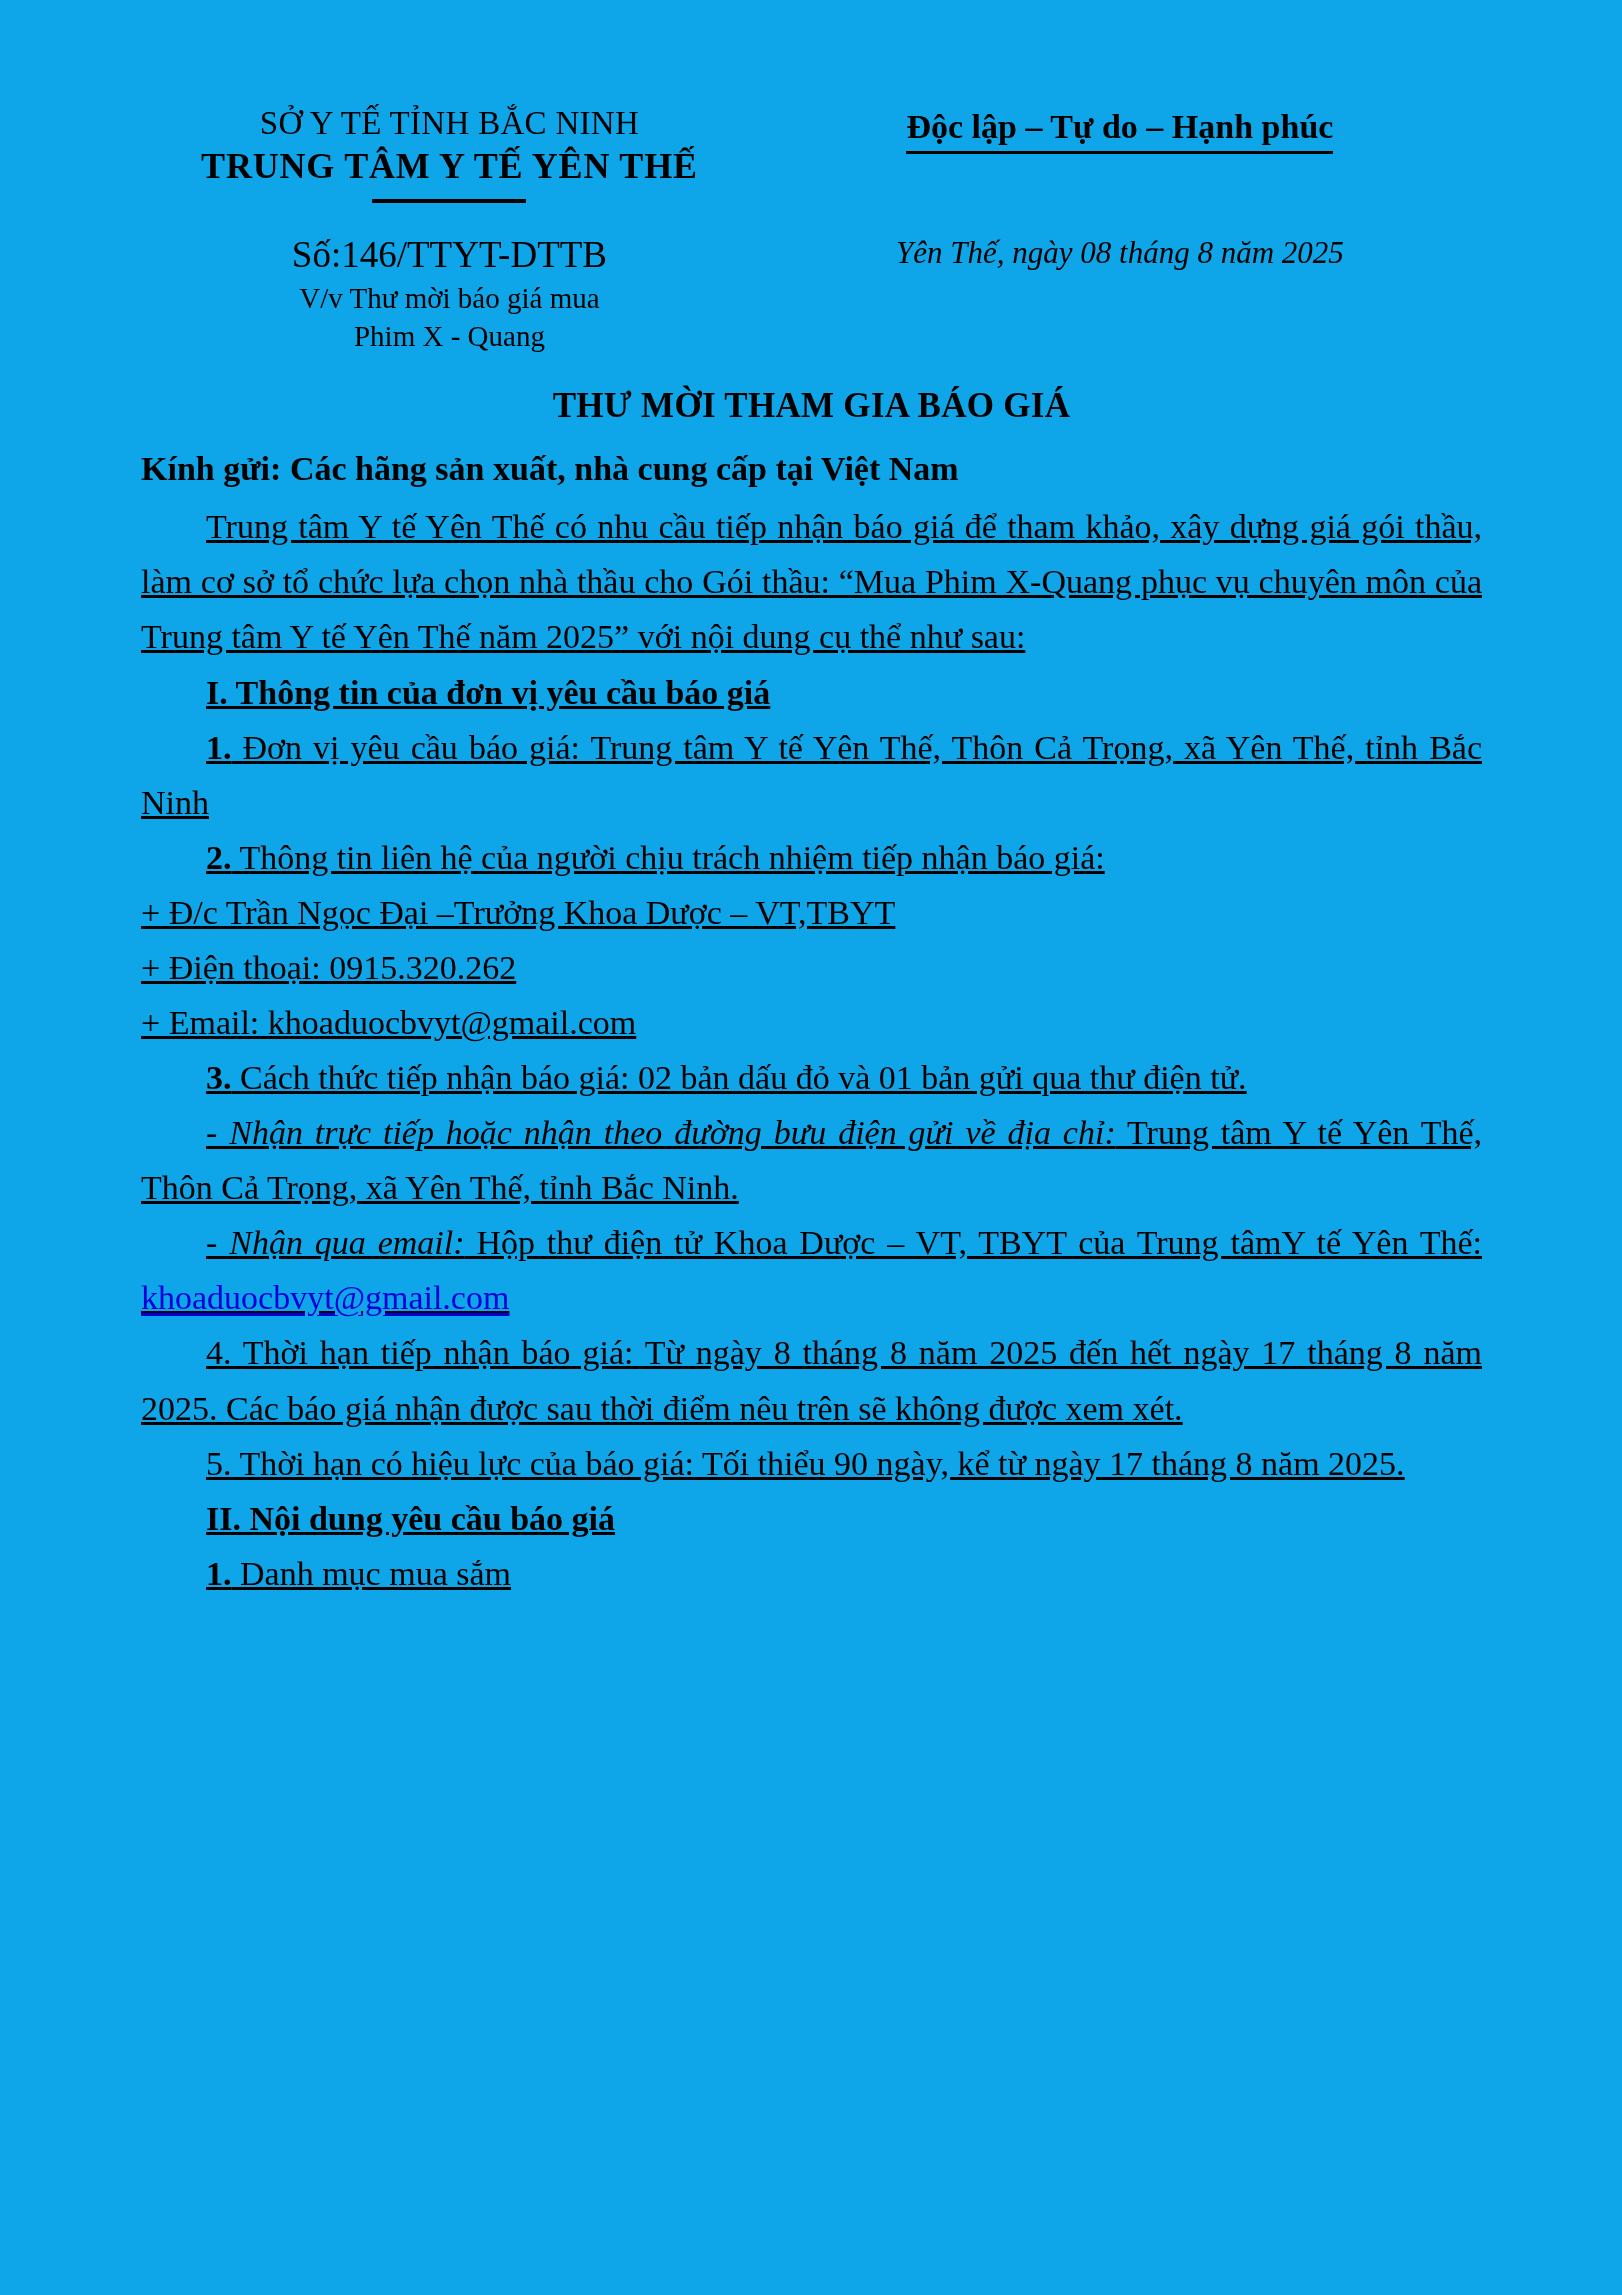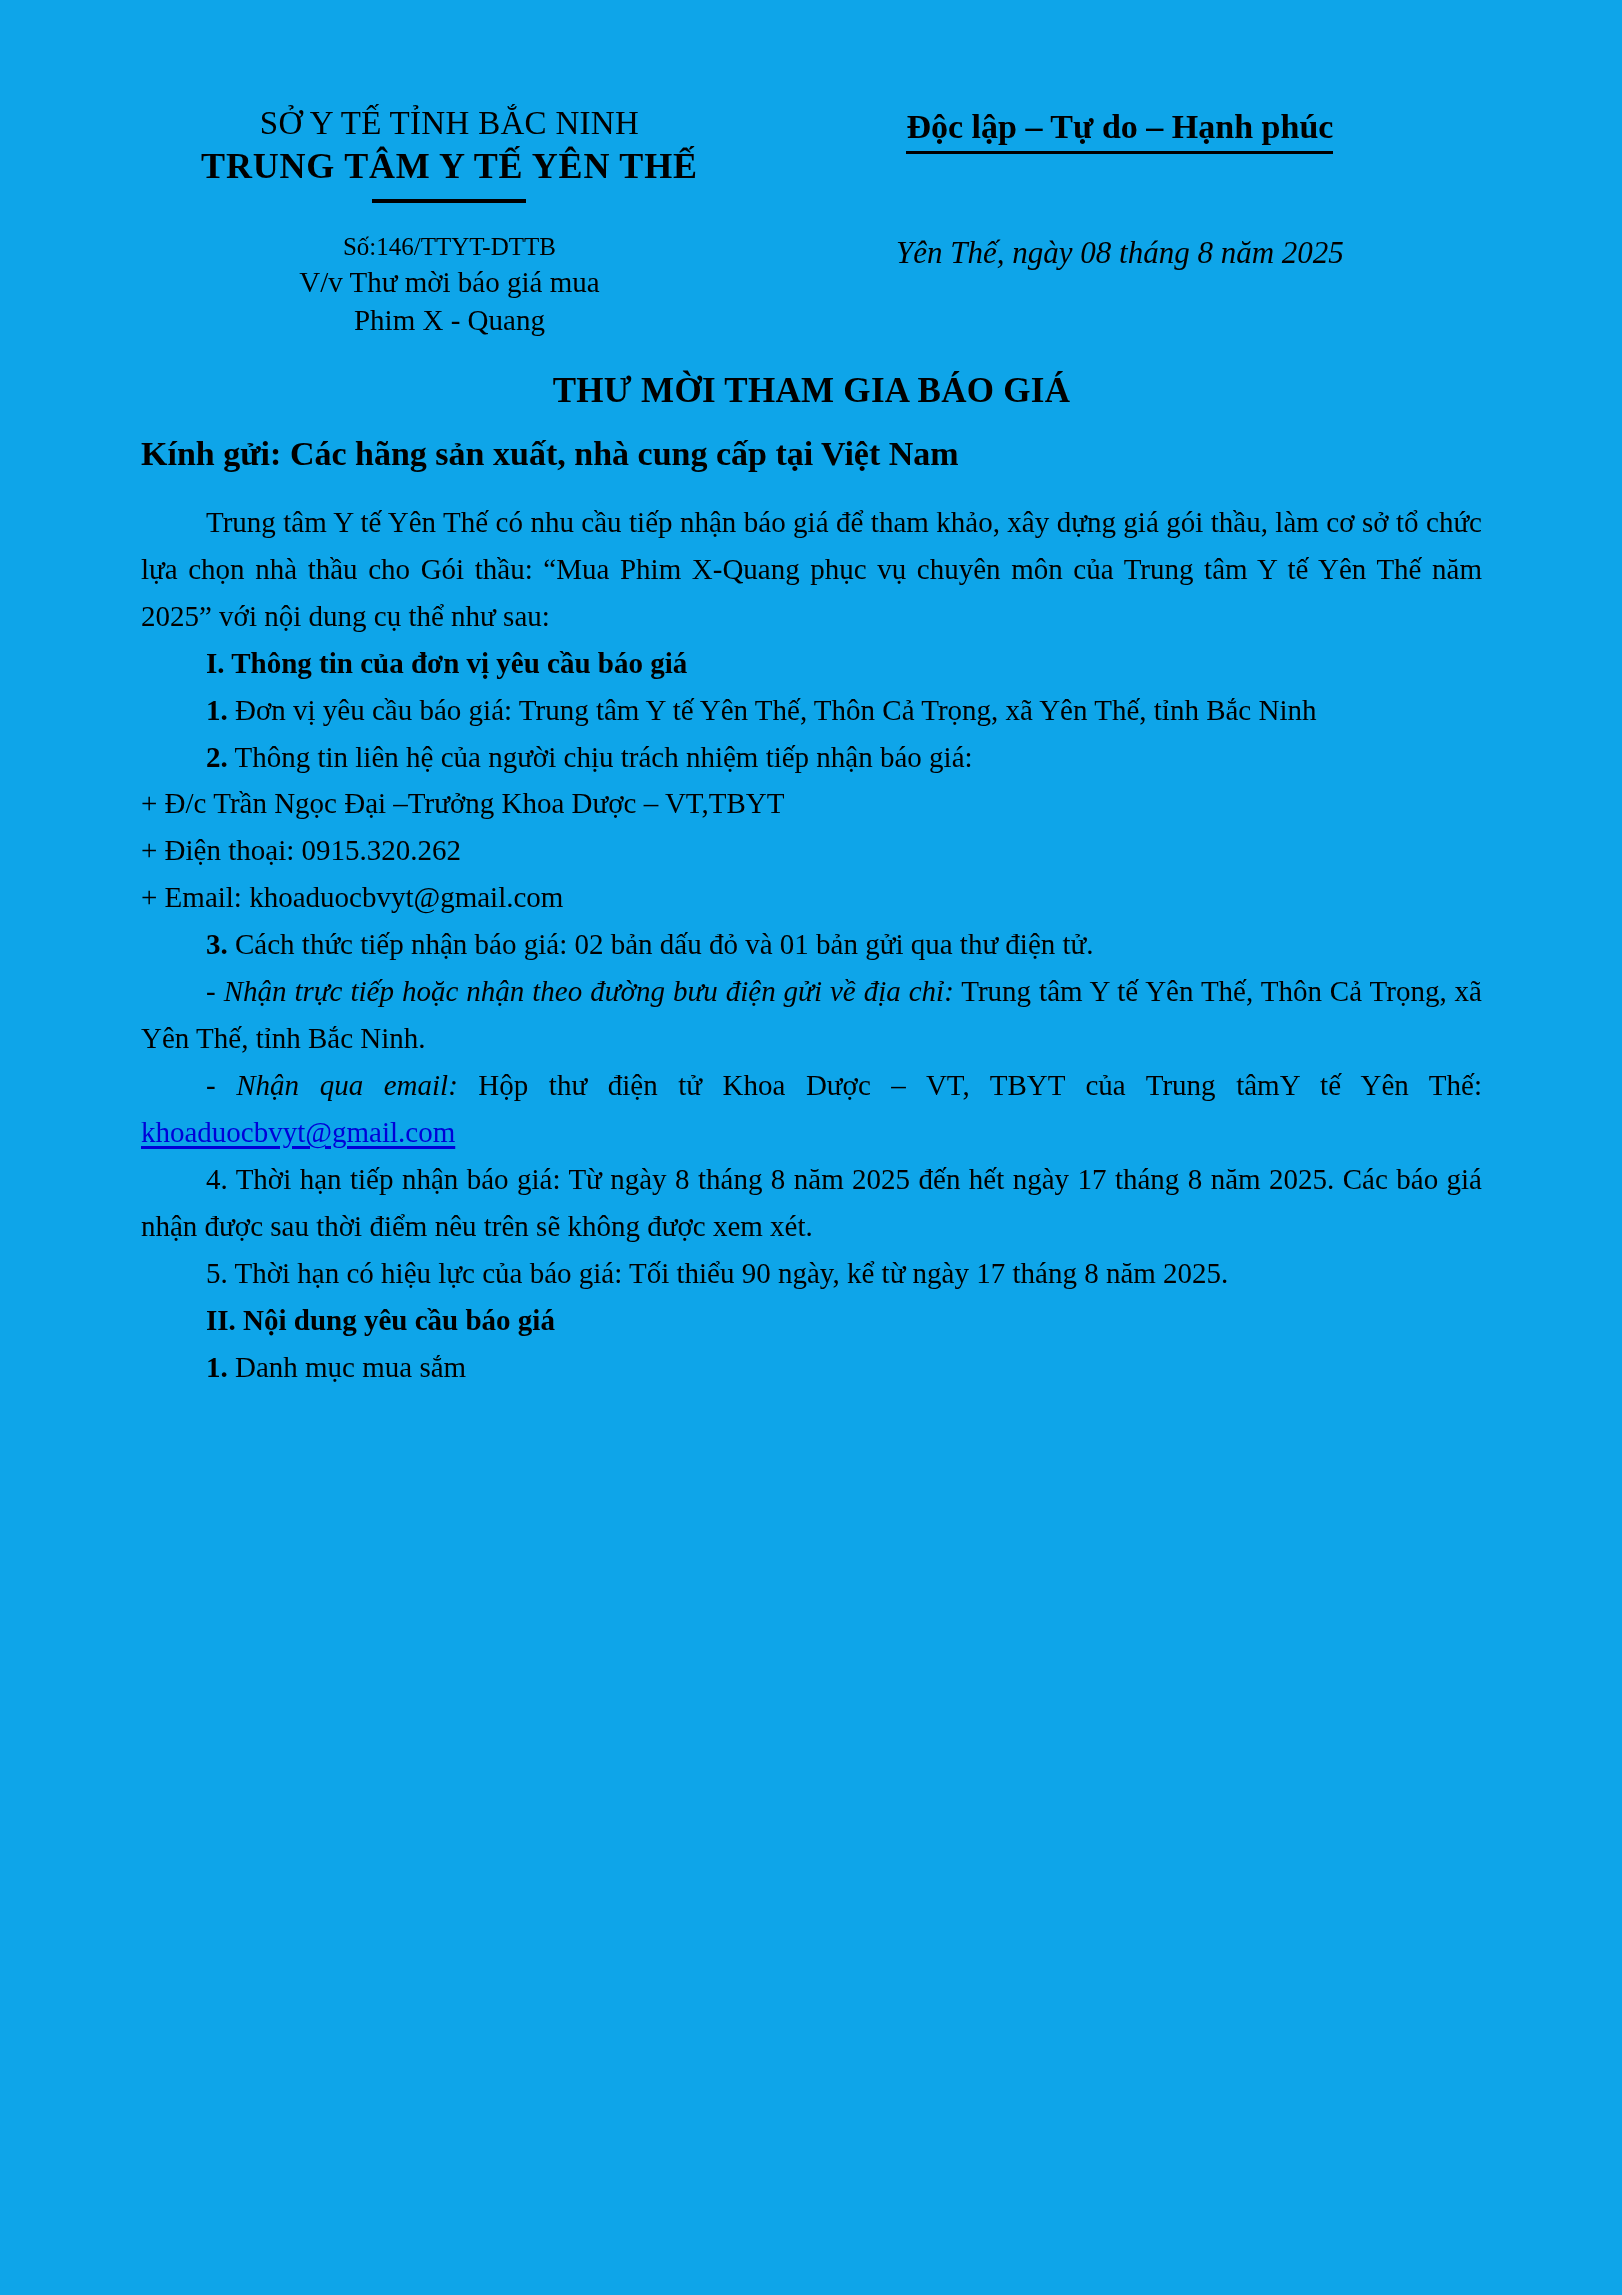--- a/index.html
+++ b/index.html
@@ -83,21 +83,21 @@
   .sub-left {
     width: 46%;
     text-align: center;
   }
   .sub-right {
     width: 54%;
     text-align: center;
     padding-top: 2.6px;
   }
   .doc-no {
-    font-size: 25px;
+    font-size: 37px;
     line-height: 1.3;
     white-space: nowrap;
   }
   .doc-subject {
     font-size: 29px;
     line-height: 1.32;
     white-space: nowrap;
   }
   .doc-subject2 {
     font-size: 29px;
@@ -121,25 +121,26 @@
   }
   .addressee {
     text-align: left;
     font-size: 34px;
     font-weight: bold;
     margin-top: 24px;
   }
 
   
   .body-text {
-    font-size: 29px;
+    font-size: 34px;
     line-height: 1.62;
     text-align: justify;
     text-justify: inter-word;
-    margin-top: 26px;
+    margin-top: 11px;
+    text-decoration: underline;
   }
   .body-text p {
     margin: 0;
     text-indent: 65px;
   }
   p.noindent { text-indent: 0; }
   p.heading-bold {
     font-weight: bold;
     text-indent: 65px;
   }

